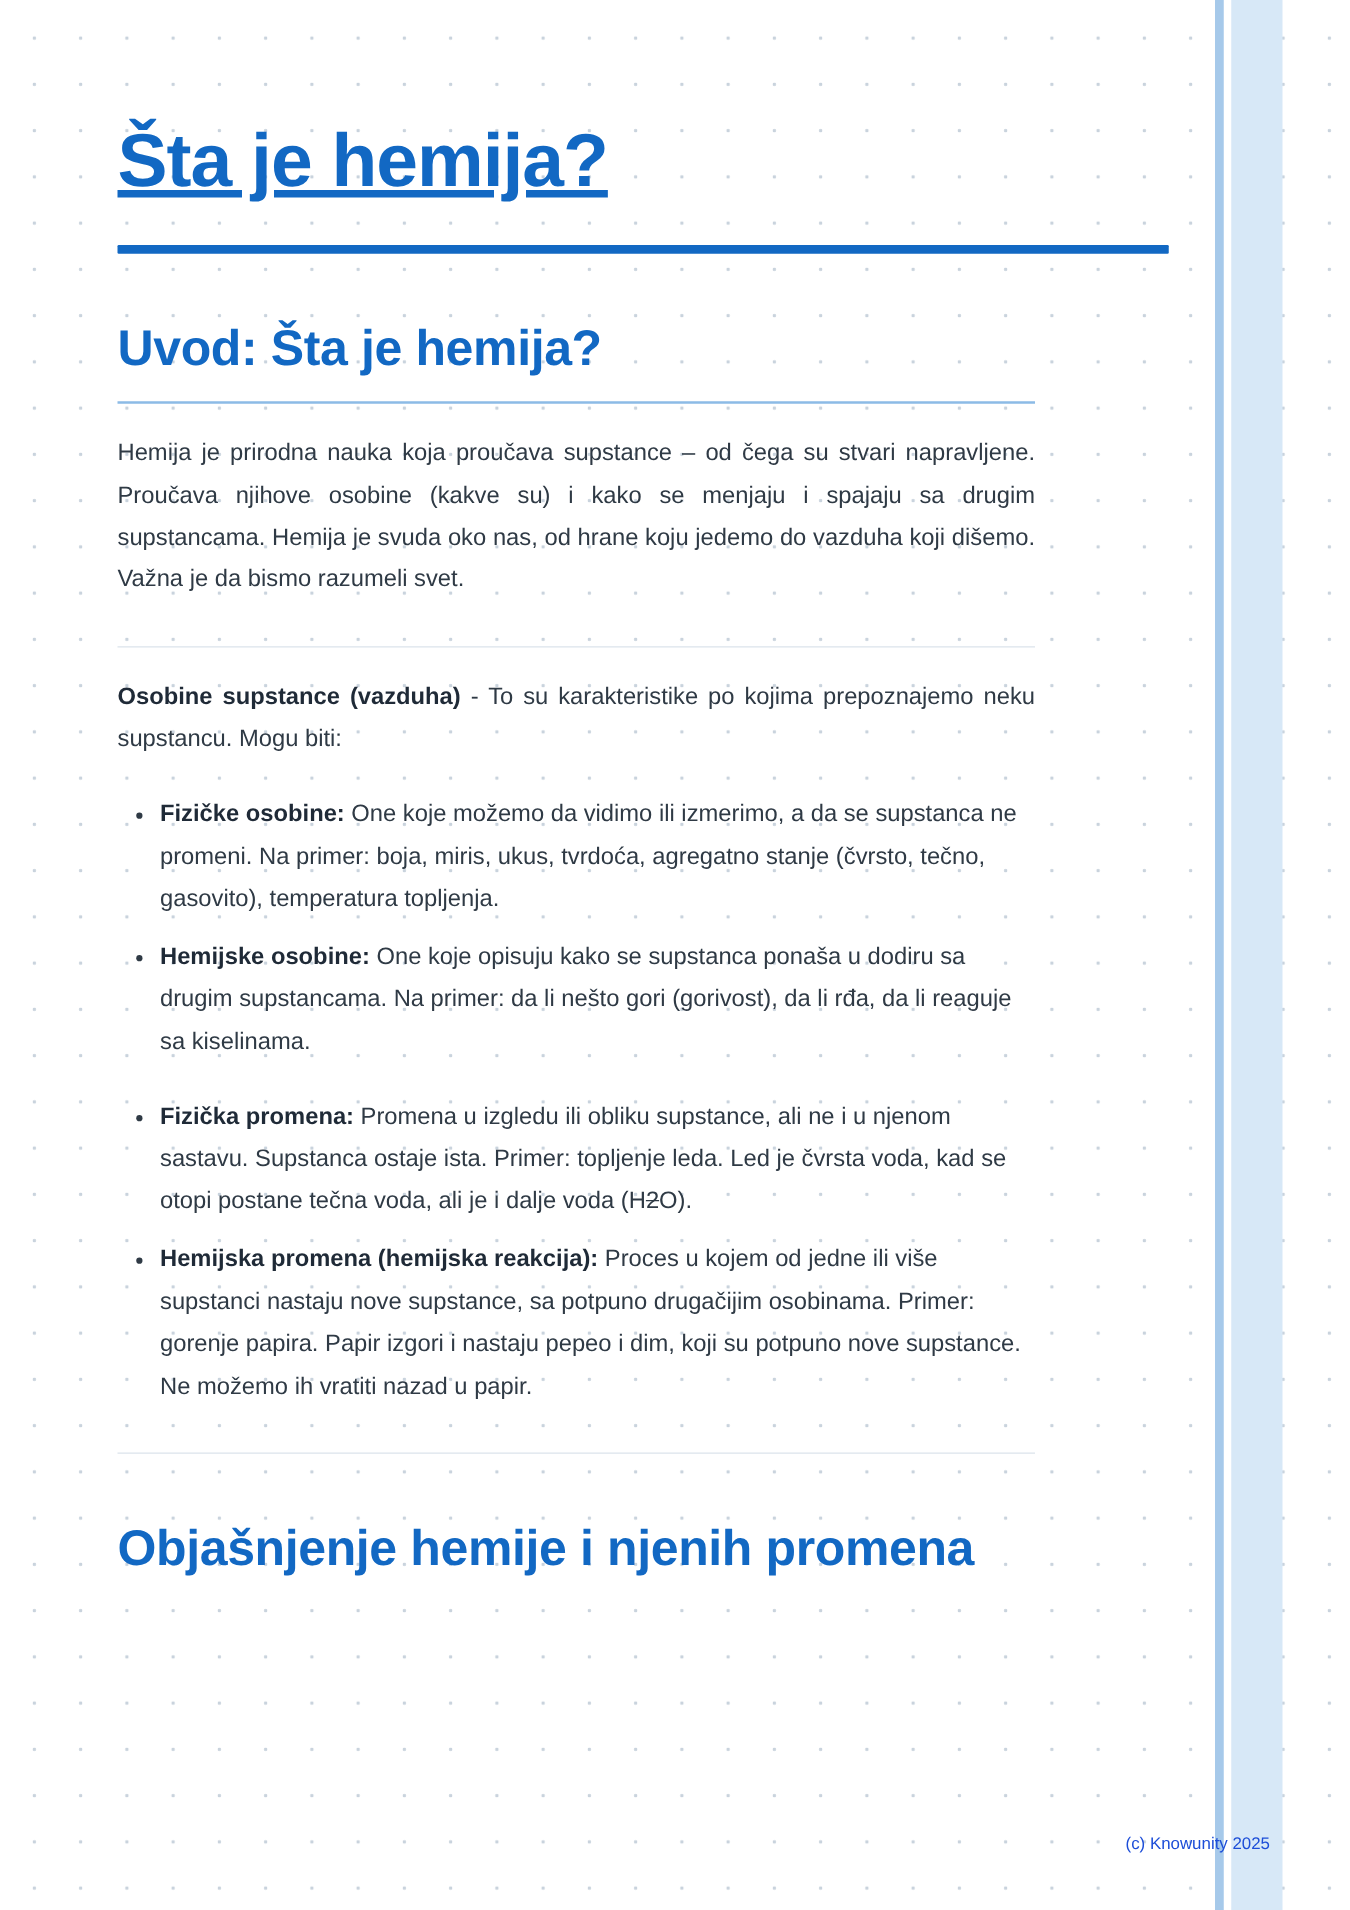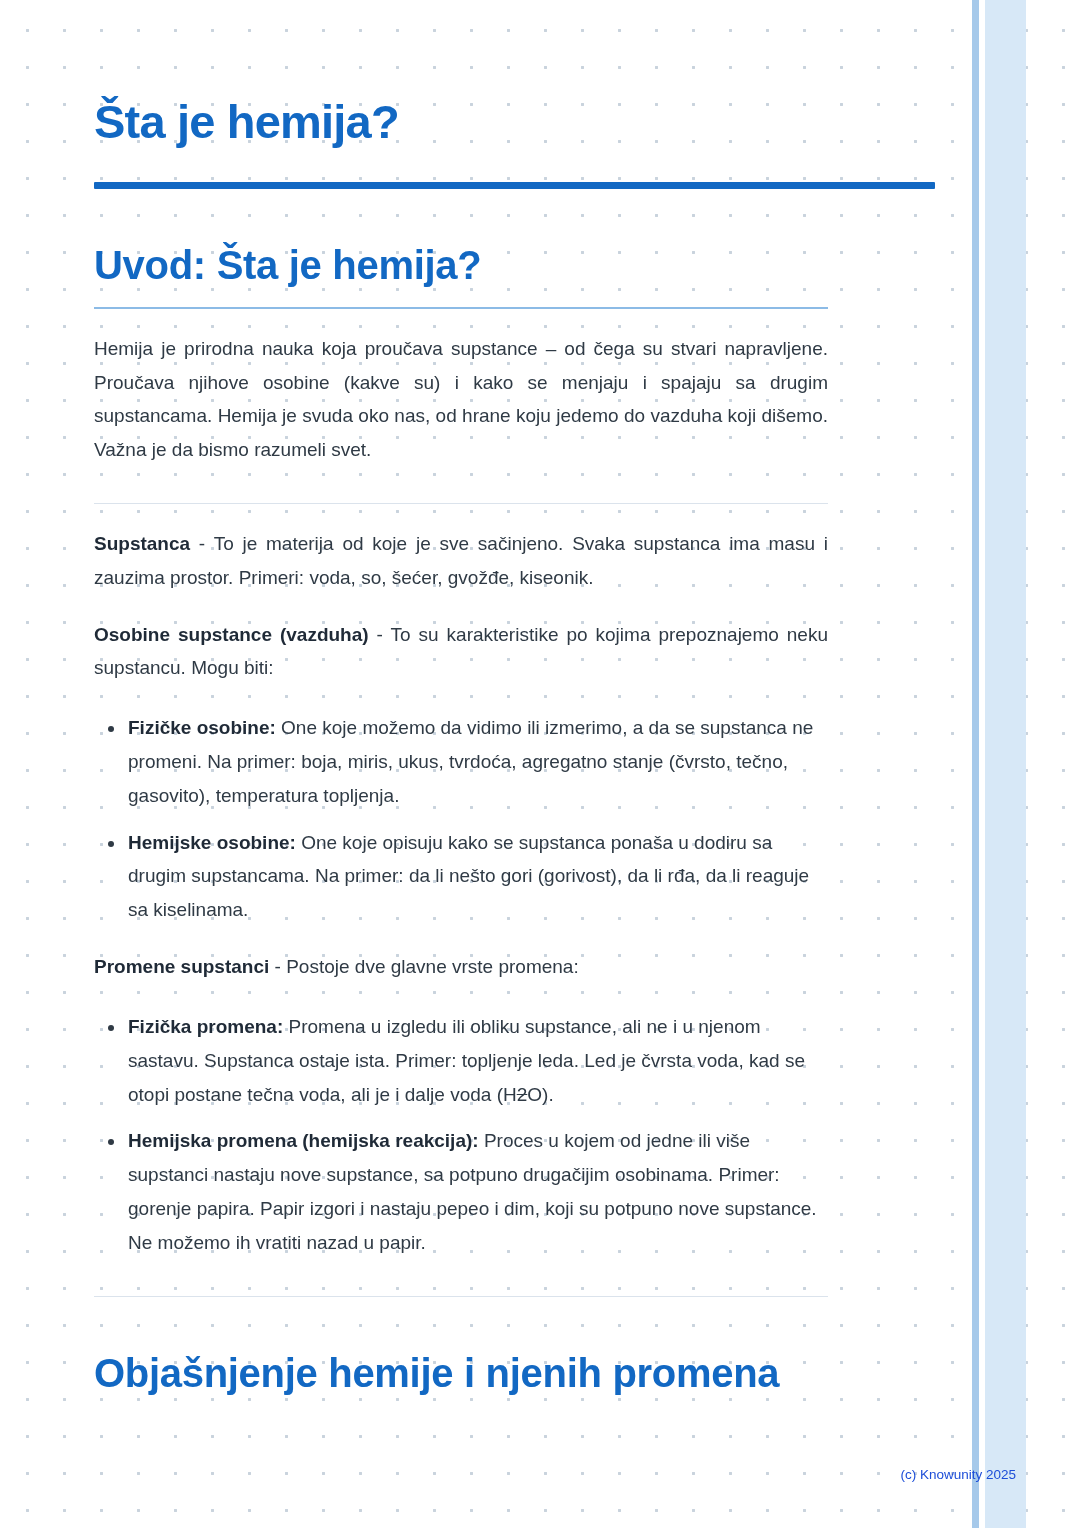--- a/index.html
+++ b/index.html
@@ -20,24 +20,25 @@
   .edge-band {
     position: absolute; left: 985px; top: 0; width: 41px; height: 100%;
     background: #d7e8f7;
   }
   .content {
     position: absolute; left: 94px; top: 0; width: 734px;
     padding-top: 96px;
   }
   h1 {
     color: #1268c3;
-    font-size: 47px;
+    font-size: 60px;
     font-weight: 800;
     letter-spacing: -0.8px;
     line-height: 1.1;
+    text-decoration: underline;
   }
   .title-rule {
     margin-top: 34px;
     width: 841px;
     height: 7px;
     background: #1268c3;
     border-radius: 1px;
   }
   .h2 {
     margin-top: 54px;
@@ -94,30 +95,28 @@
 
   <section>
     <h2 class="h2">Uvod: Šta je hemija?</h2>
     <p class="body justify">Hemija je prirodna nauka koja proučava supstance – od čega su stvari napravljene. Proučava njihove osobine (kakve su) i kako se menjaju i spajaju sa drugim supstancama. Hemija je svuda oko nas, od hrane koju jedemo do vazduha koji dišemo. Važna je da bismo razumeli svet.</p>
   </section>
 
   <hr class="divider">
 
   <section>
 
-    <p class="body justify"><strong>Supstanca</strong><span> - To je materija od koje je sve sačinjeno. Svaka supstanca ima masu i zauzima prostor. Primeri: voda, so, šećer, gvožđe, kiseonik.</span></p>
 
     <p class="body justify"><strong>Osobine supstance (vazduha)</strong><span> - To su karakteristike po kojima prepoznajemo neku supstancu. Mogu biti:</span></p>
 
     <ul class="bullets">
       <li><strong>Fizičke osobine:</strong><span> One koje možemo da vidimo ili izmerimo, a da se supstanca ne promeni. Na primer: boja, miris, ukus, tvrdoća, agregatno stanje (čvrsto, tečno, gasovito), temperatura topljenja.</span></li>
       <li><strong>Hemijske osobine:</strong><span> One koje opisuju kako se supstanca ponaša u dodiru sa drugim supstancama. Na primer: da li nešto gori (gorivost), da li rđa, da li reaguje sa kiselinama.</span></li>
     </ul>
 
-    <p class="body justify"><strong>Promene supstanci</strong><span> - Postoje dve glavne vrste promena:</span></p>
 
     <ul class="bullets">
       <li><strong>Fizička promena:</strong><span> Promena u izgledu ili obliku supstance, ali ne i u njenom sastavu. Supstanca ostaje ista. Primer: topljenje leda. Led je čvrsta voda, kad se otopi postane tečna voda, ali je i dalje voda (H</span><span class="sub-strike">2</span><span>O).</span></li>
       <li><strong>Hemijska promena (hemijska reakcija):</strong><span> Proces u kojem od jedne ili više supstanci nastaju nove supstance, sa potpuno drugačijim osobinama. Primer: gorenje papira. Papir izgori i nastaju pepeo i dim, koji su potpuno nove supstance. Ne možemo ih vratiti nazad u papir.</span></li>
     </ul>
   </section>
 
   <hr class="divider">
 
   <section>

